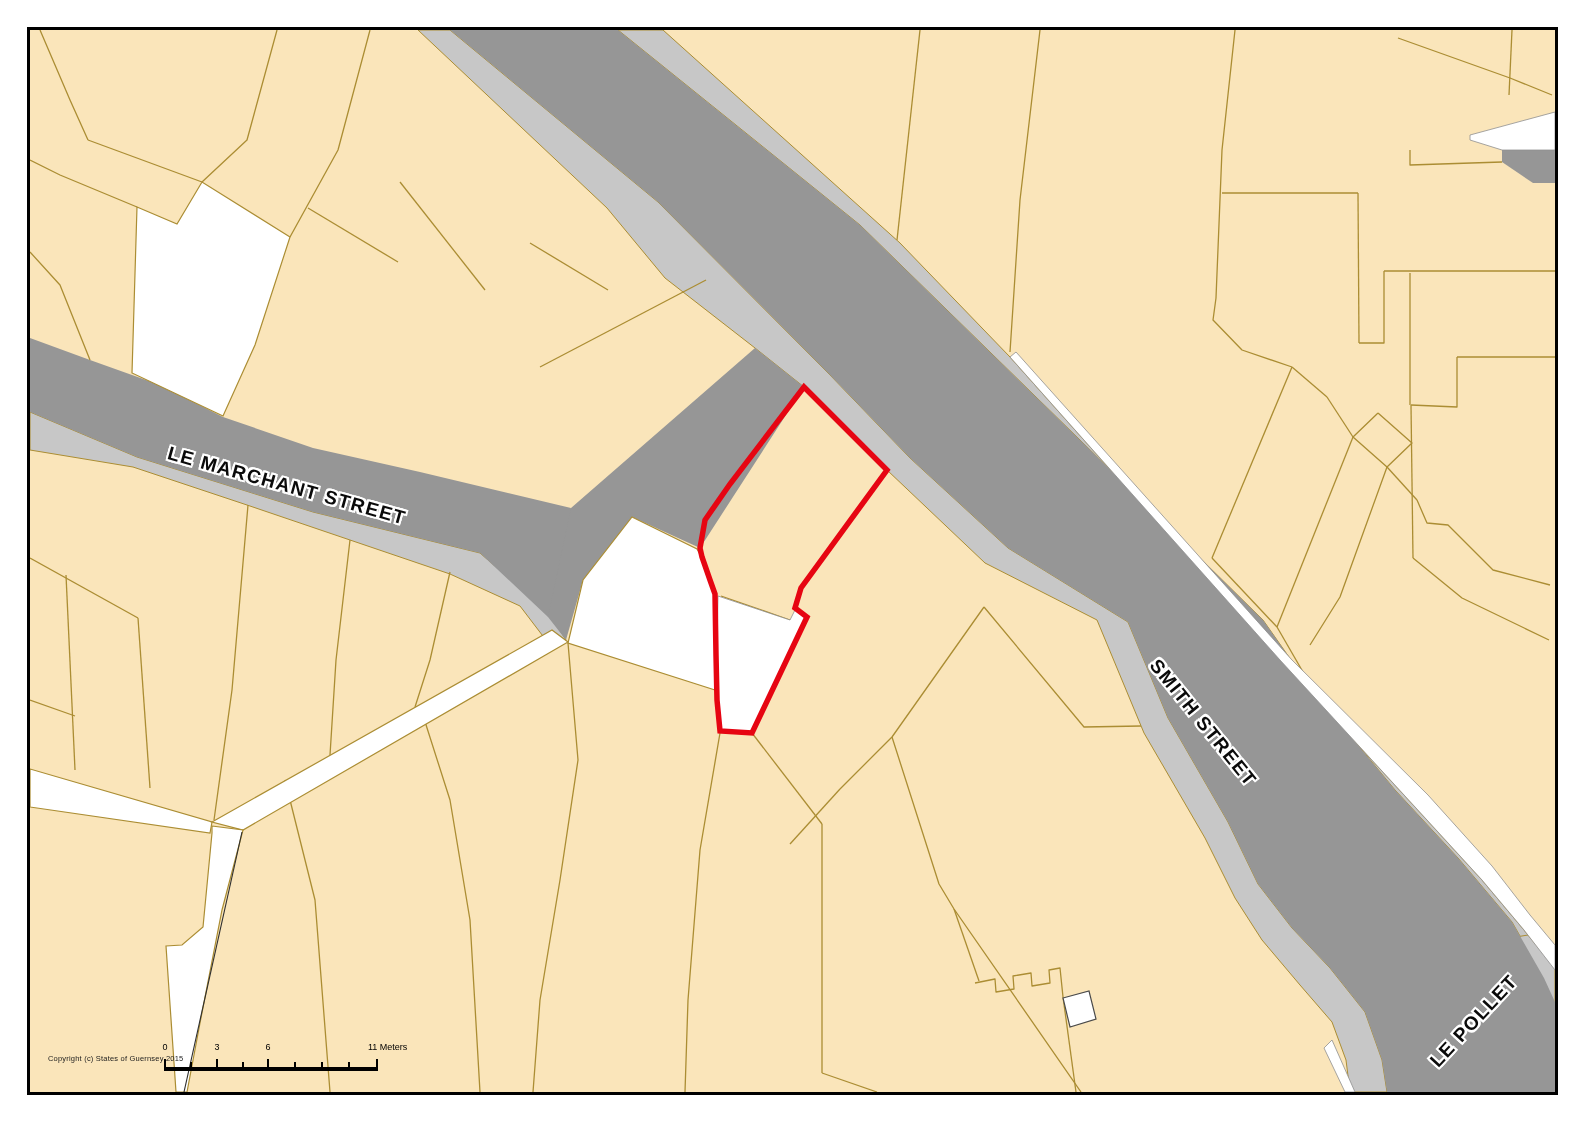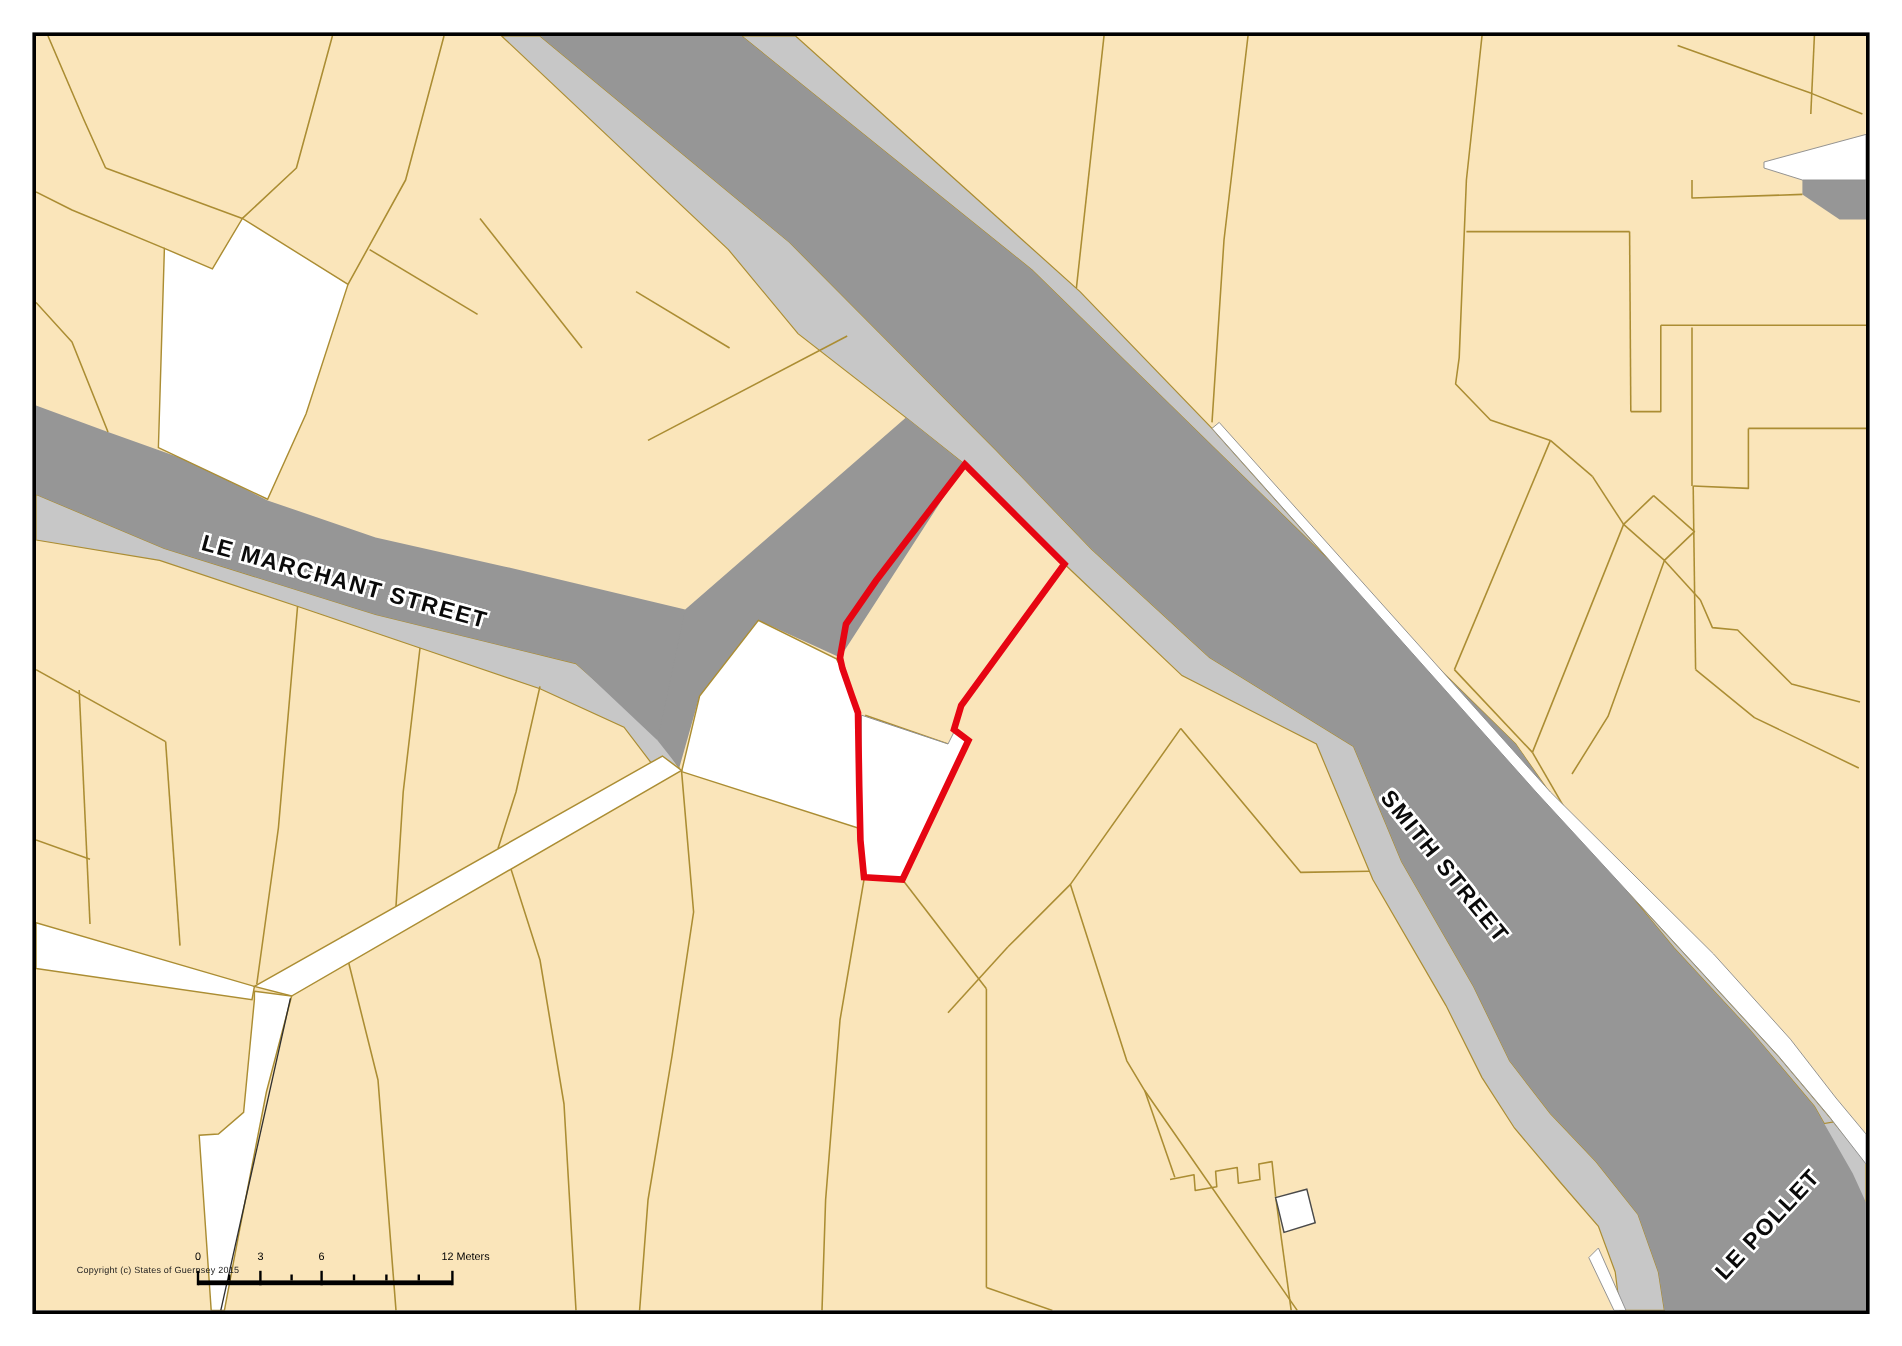--- a/index.html
+++ b/index.html
@@ -129,18 +129,18 @@
       <line x1="349" y1="1067" x2="349" y2="1062" class="tick"></line>
     </svg>
 
   <div class="street-label" style="left: 287px; top: 486px; transform: translate(-50%, -50%) rotate(15.5deg);">LE MARCHANT STREET</div>
   <div class="street-label" style="left: 1203px; top: 723px; transform: translate(-50%, -50%) rotate(51deg);">SMITH STREET</div>
   <div class="street-label" style="left: 1474px; top: 1021px; transform: translate(-50%, -50%) rotate(-47deg);">LE POLLET</div>
 
   <div class="scale-num" style="left: 165px; top: 1047px; transform: translate(-50%, -50%) rotate(0deg);">0</div>
   <div class="scale-num" style="left: 217px; top: 1047px; transform: translate(-50%, -50%) rotate(0deg);">3</div>
   <div class="scale-num" style="left: 268px; top: 1047px; transform: translate(-50%, -50%) rotate(0deg);">6</div>
-  <div class="scale-num" style="left: 368px; top: 1047px; transform: translate(0px, -50%) rotate(0deg);">12 Meters</div>
+  <div class="scale-num" style="left: 368px; top: 1047px; transform: translate(0px, -50%) rotate(0deg);">11 Meters</div>
 
-  <div class="copyright" style="left: 48px; top: 1058px; transform: translate(0px, -50%) rotate(0deg); margin-left: 16px;">Copyright (c) States of Guernsey 2015</div>
+  <div class="copyright" style="left: 48px; top: 1058px; transform: translate(0px, -50%) rotate(0deg);">Copyright (c) States of Guernsey 2015</div>
 
   <div class="frame"></div>
 </div>
 
 </body></html>

